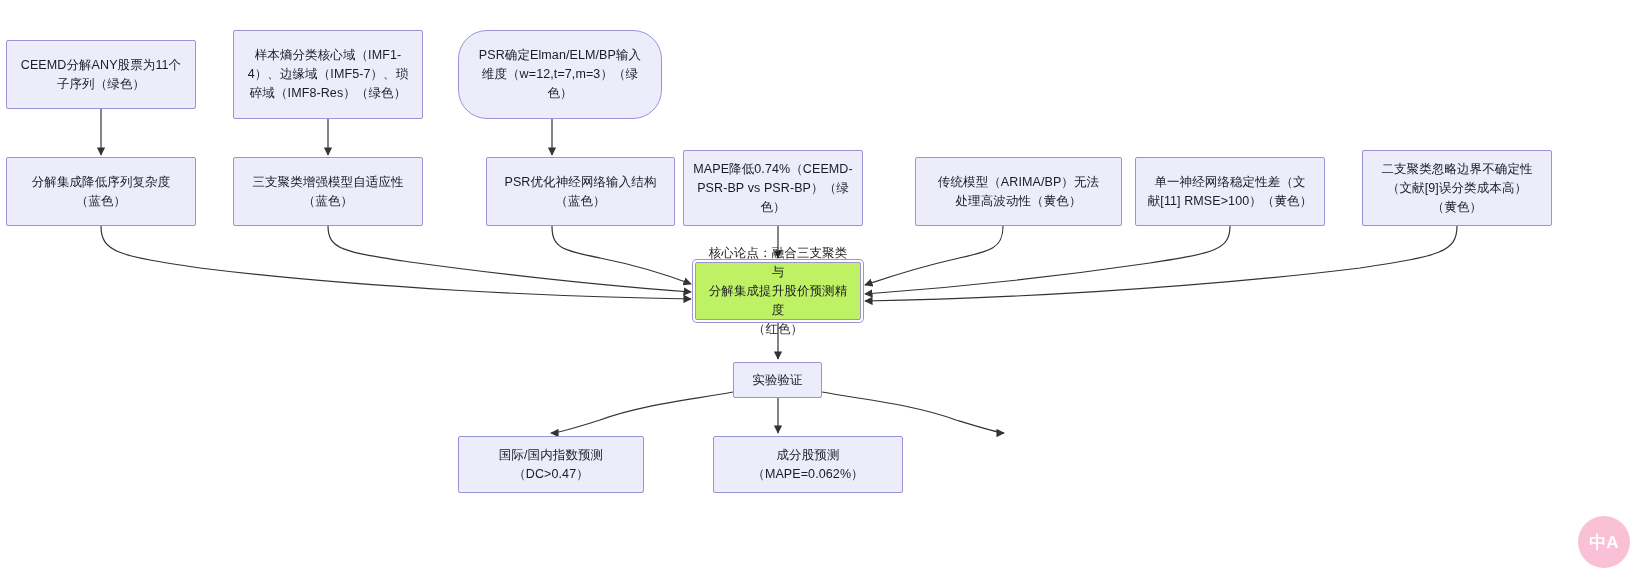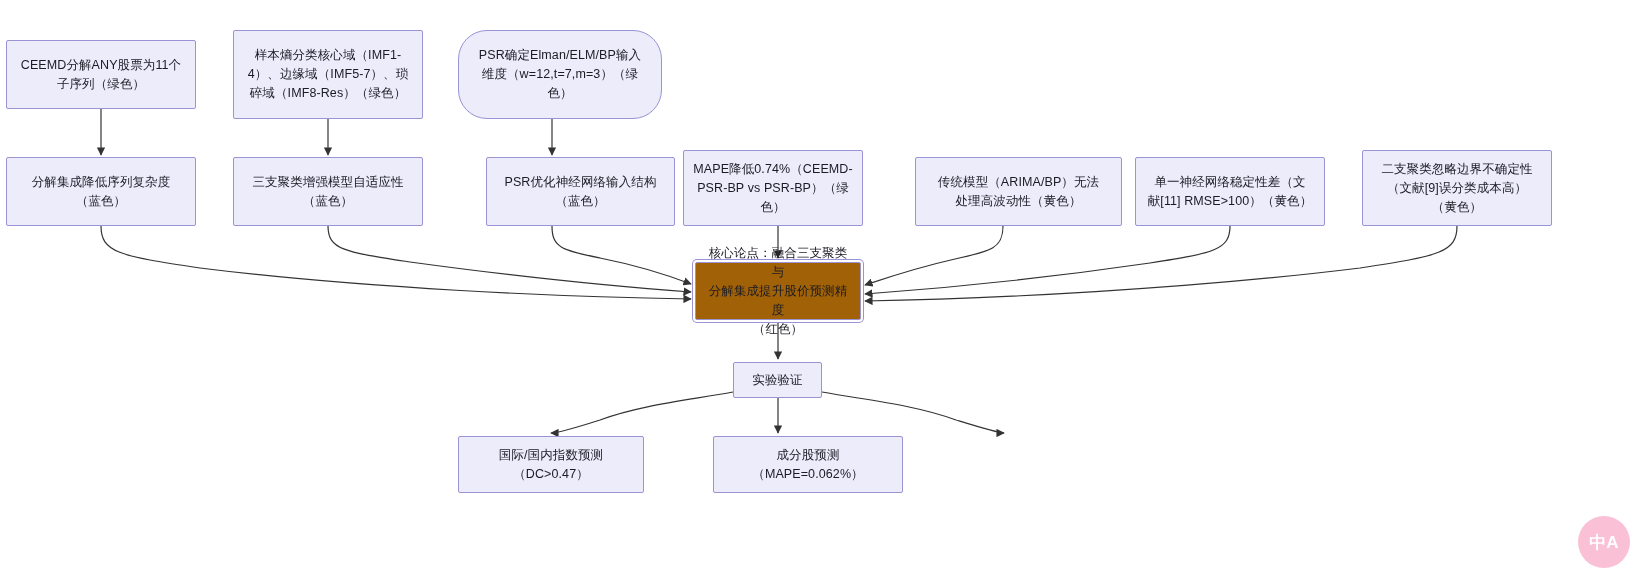--- a/index.html
+++ b/index.html
@@ -39,21 +39,21 @@
     text-align: center;
     color: #1b1b24;
     font-size: 12.5px;
     line-height: 19px;
     padding: 4px 9px;
     letter-spacing: 0.1px;
   }
   .node.core {
     border: 1px solid #9a93d6;
     box-shadow: 0 0 0 2px #ffffff, 0 0 0 3px #9a93d6;
-    background: #a16207;
+    background: #bef264;
   }
   .node-label {
     display: block;
     width: 100%;
     white-space: pre-line;
   }
   #watermark {
     position: absolute;
     right: 10px;
     bottom: 6px;

